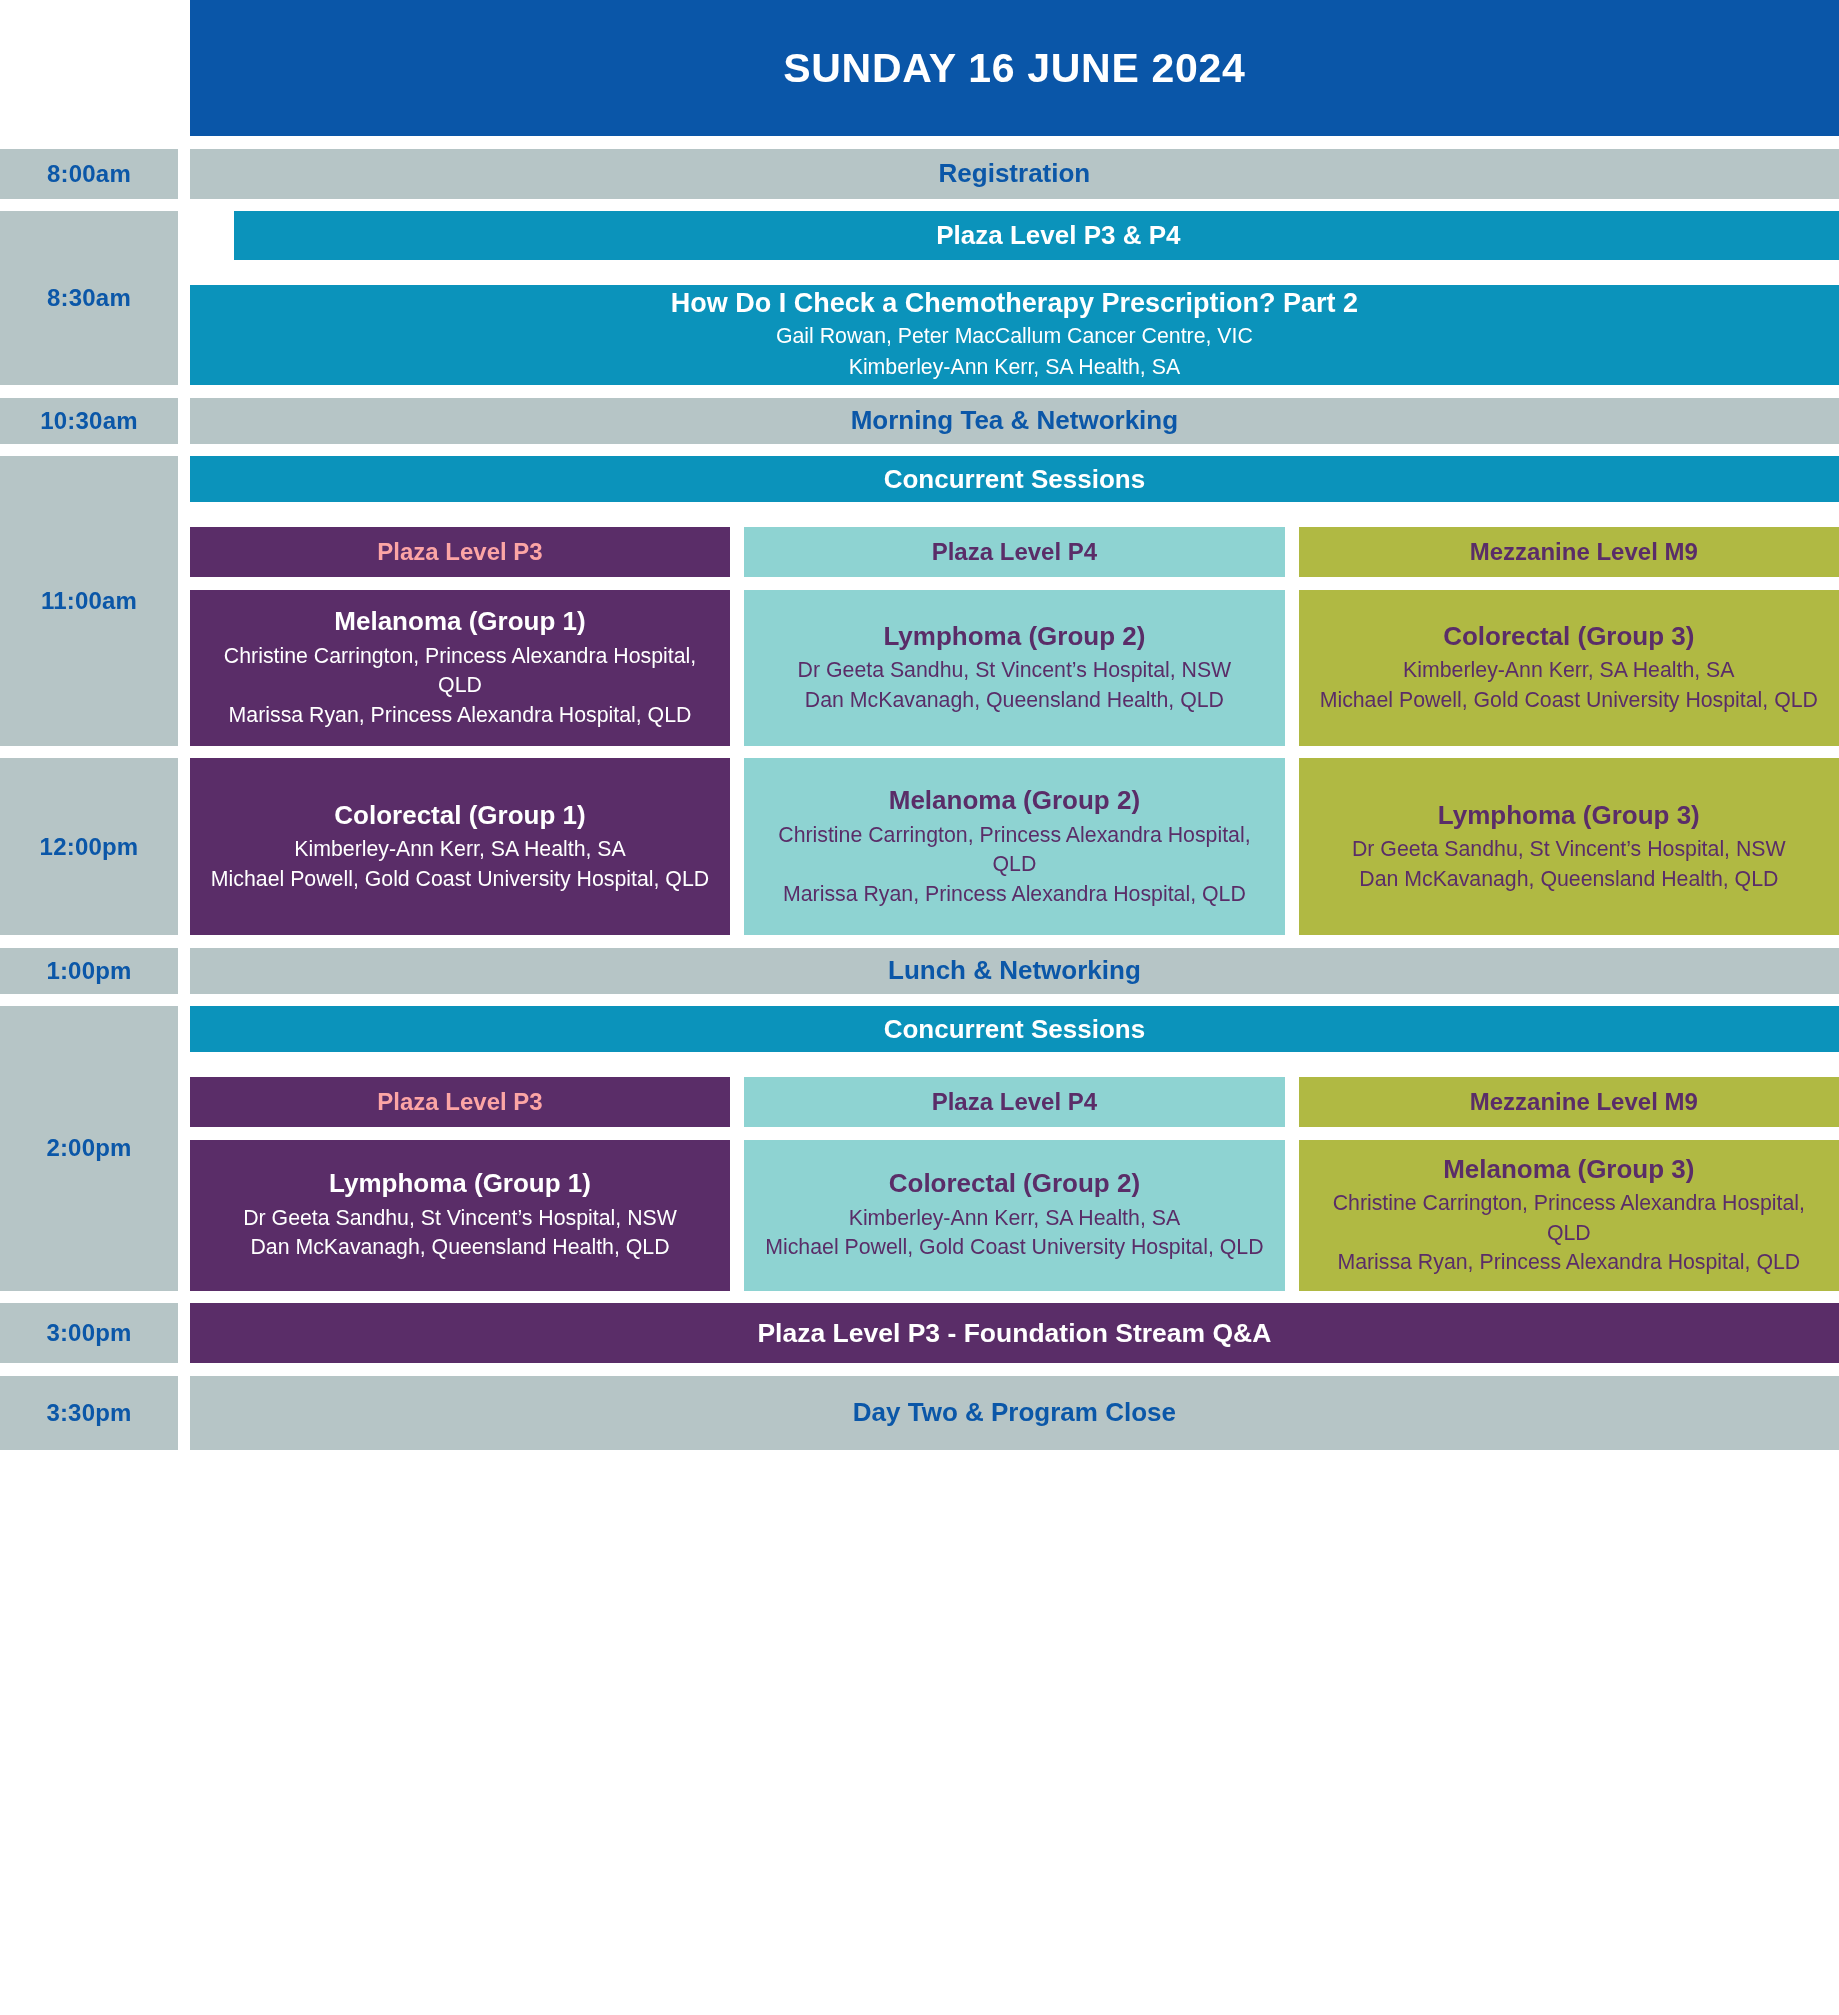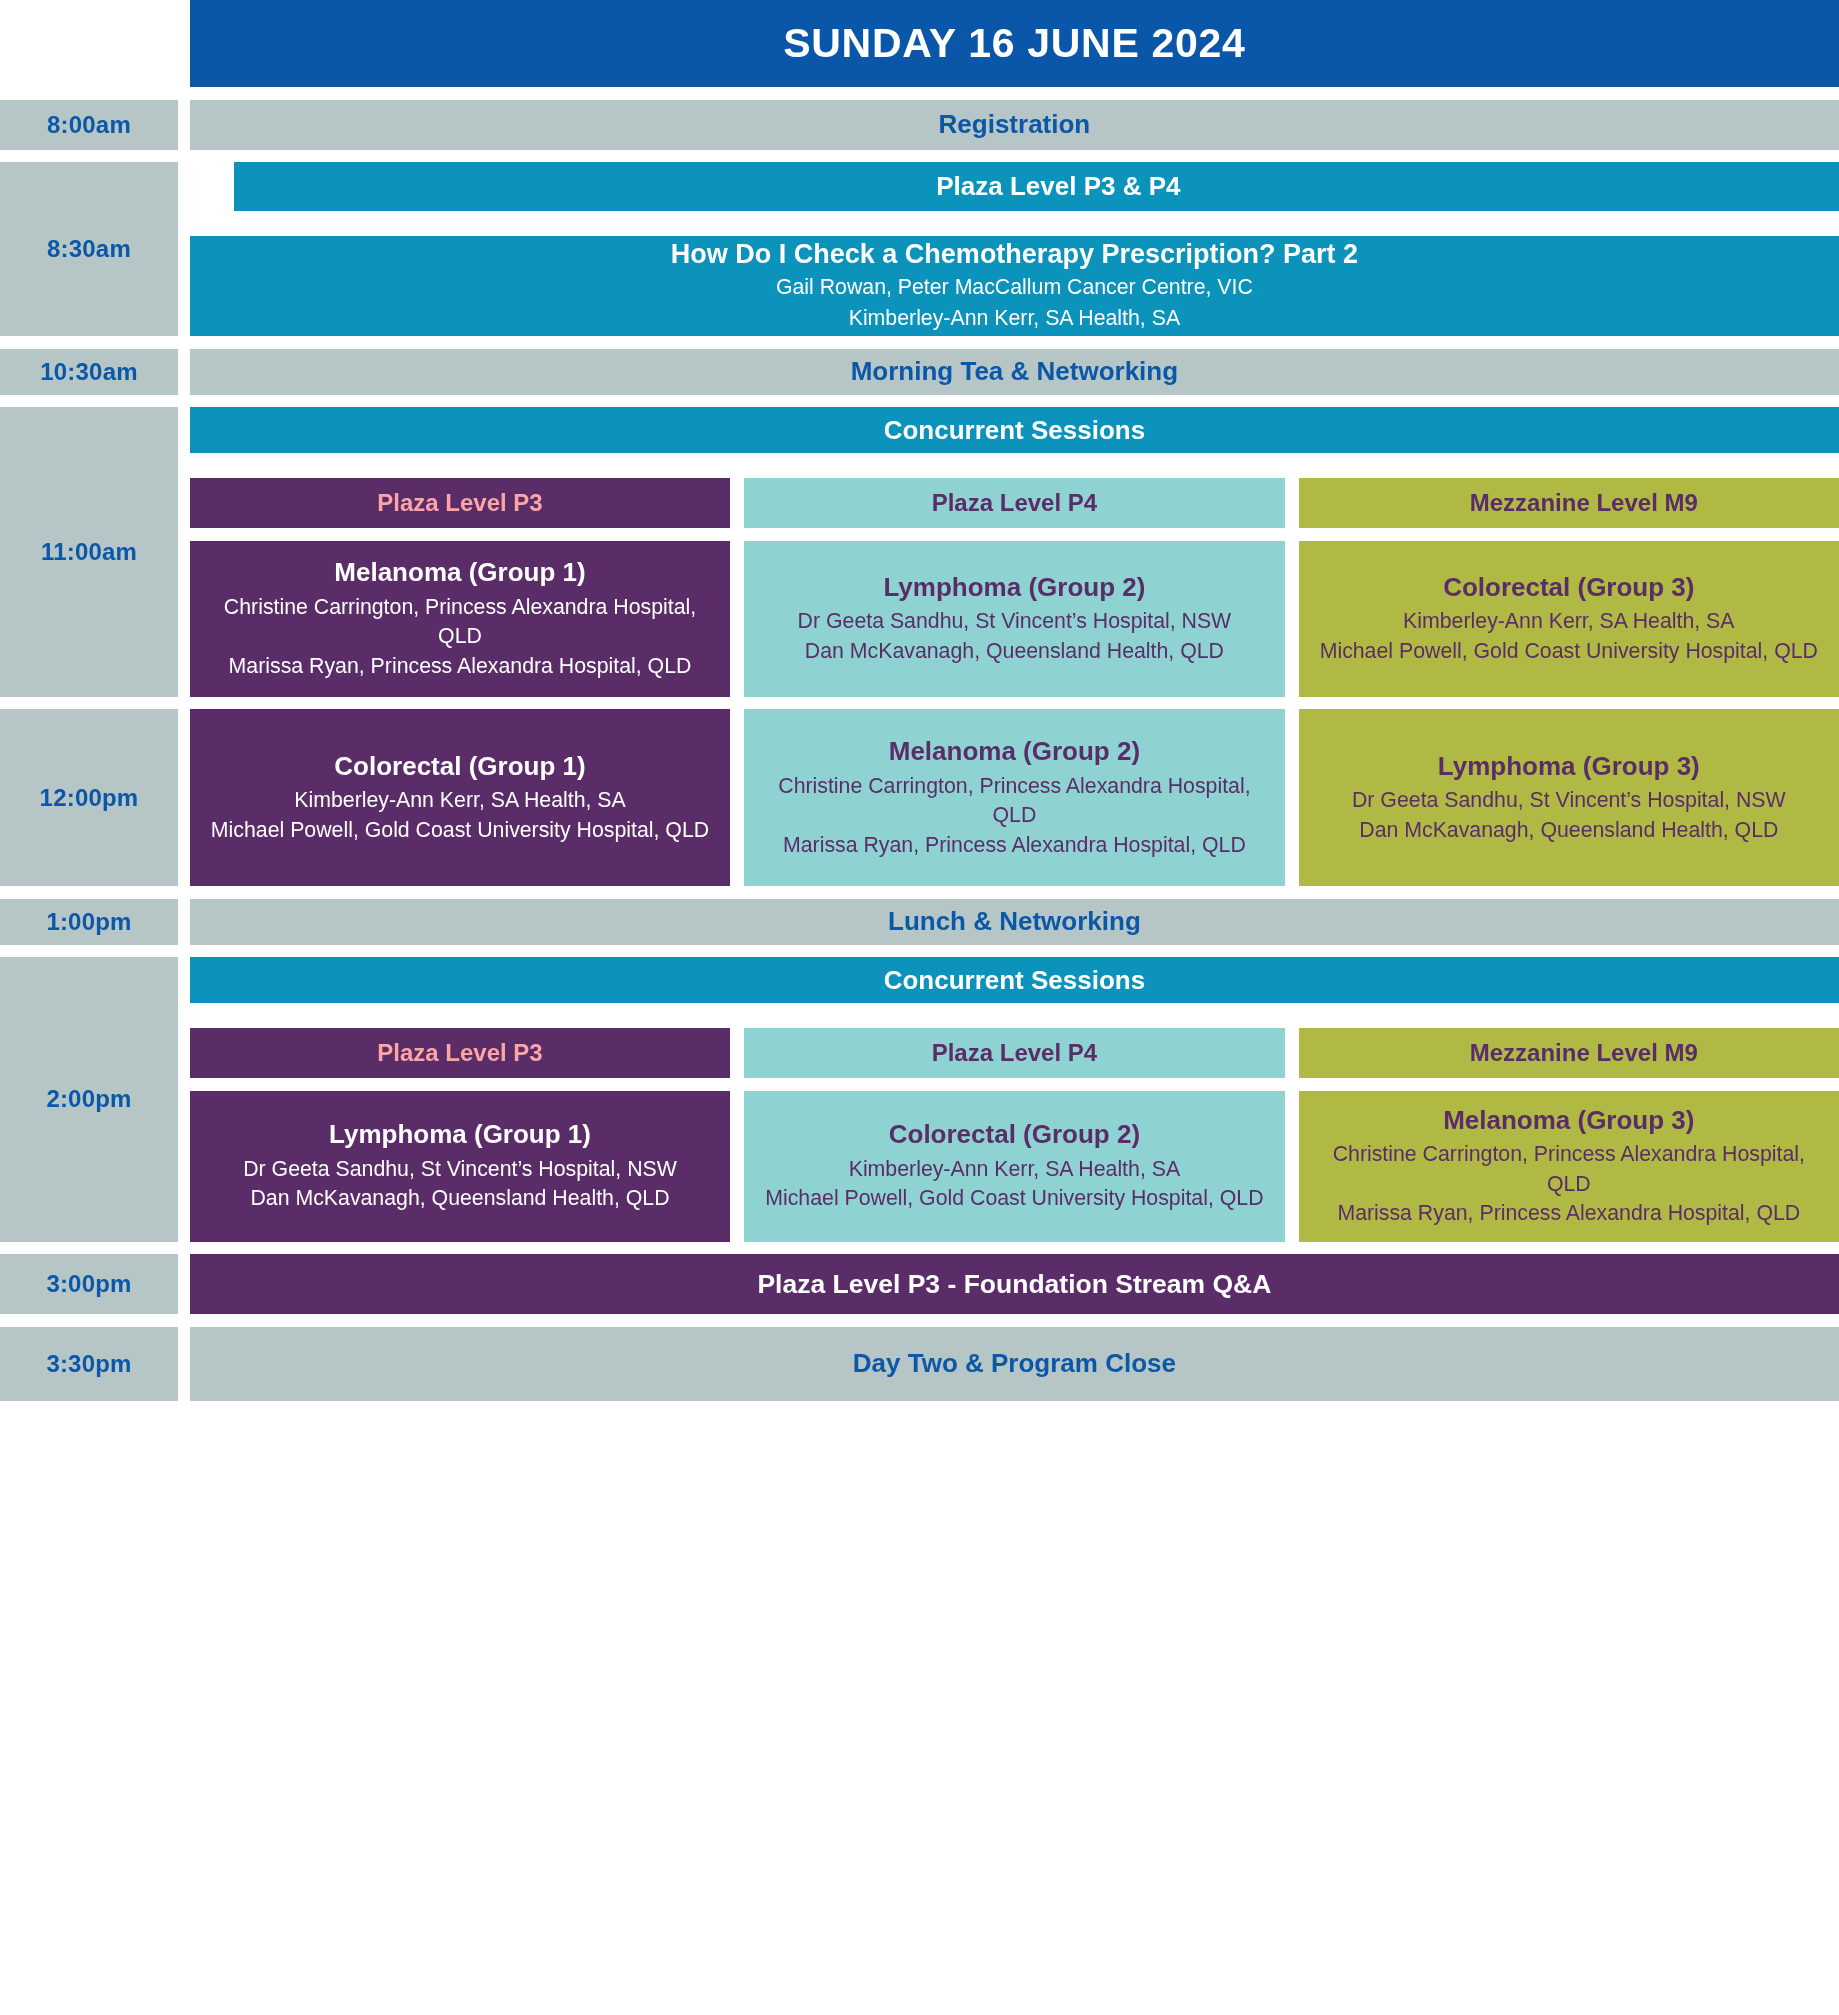--- a/index.html
+++ b/index.html
@@ -48,21 +48,21 @@
     flex-direction: column;
   }
 
   
   .title-banner {
     background: #0a56a8;
     color: #ffffff;
     font-size: 41px;
     font-weight: bold;
     letter-spacing: 0.7px;
-    height: 87px;
+    height: 136px;
     display: flex;
     align-items: center;
     justify-content: center;
     text-align: center;
   }
 
   
   .bar {
     display: flex;
     align-items: center;

